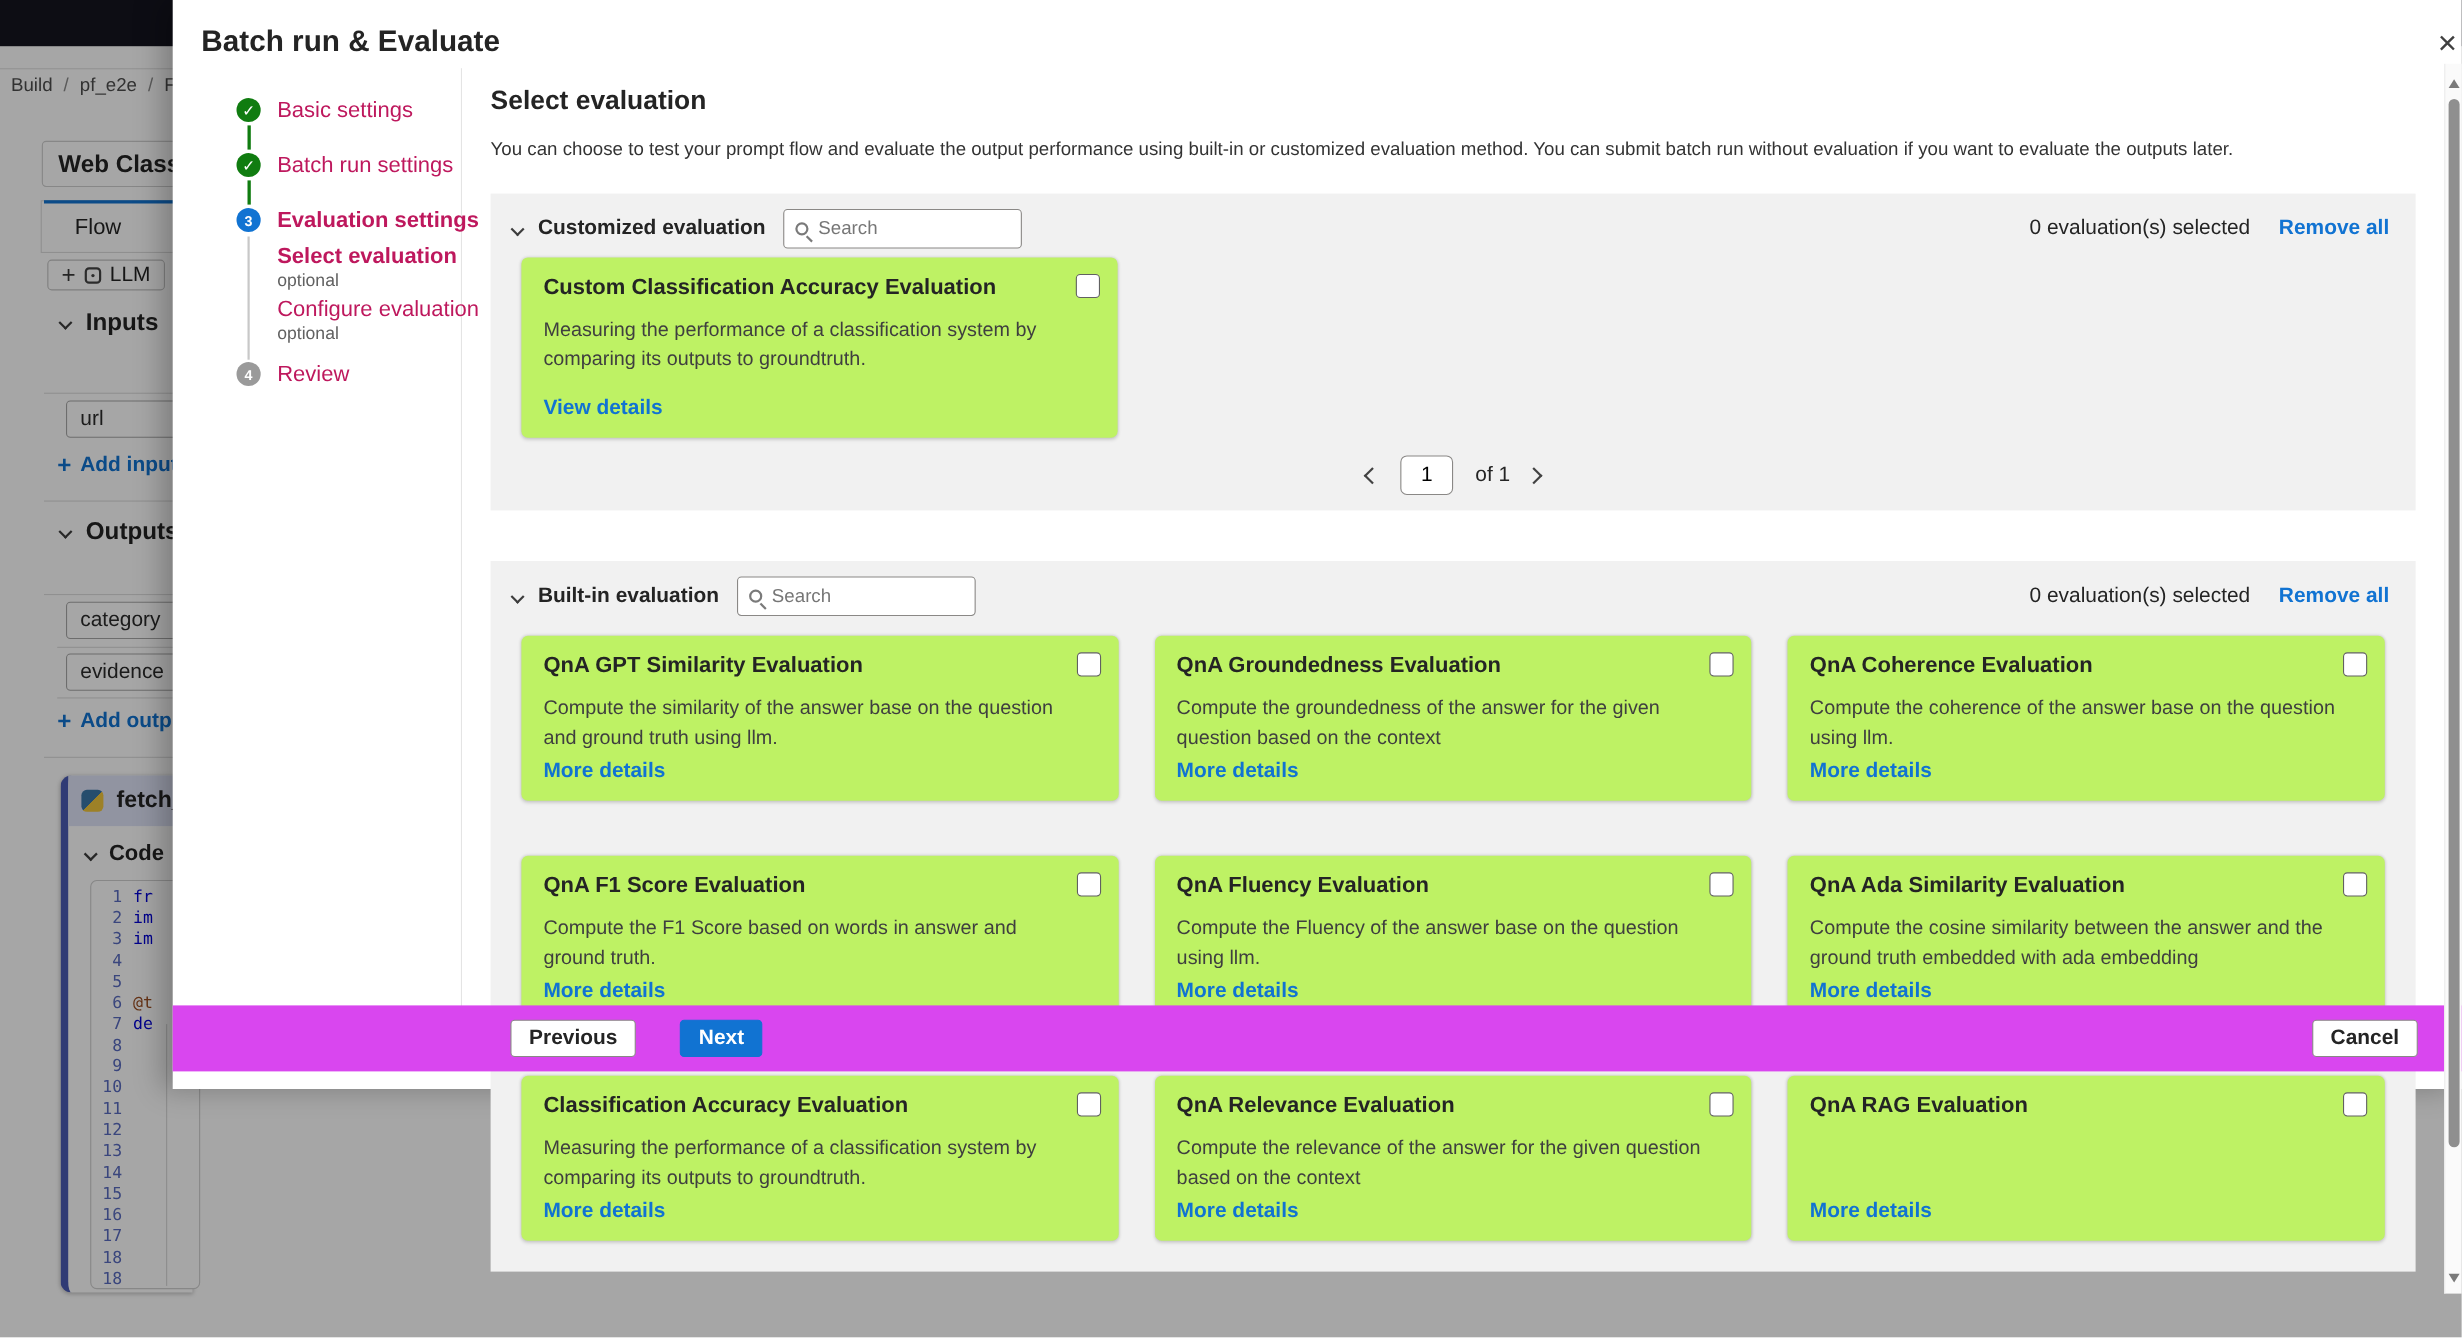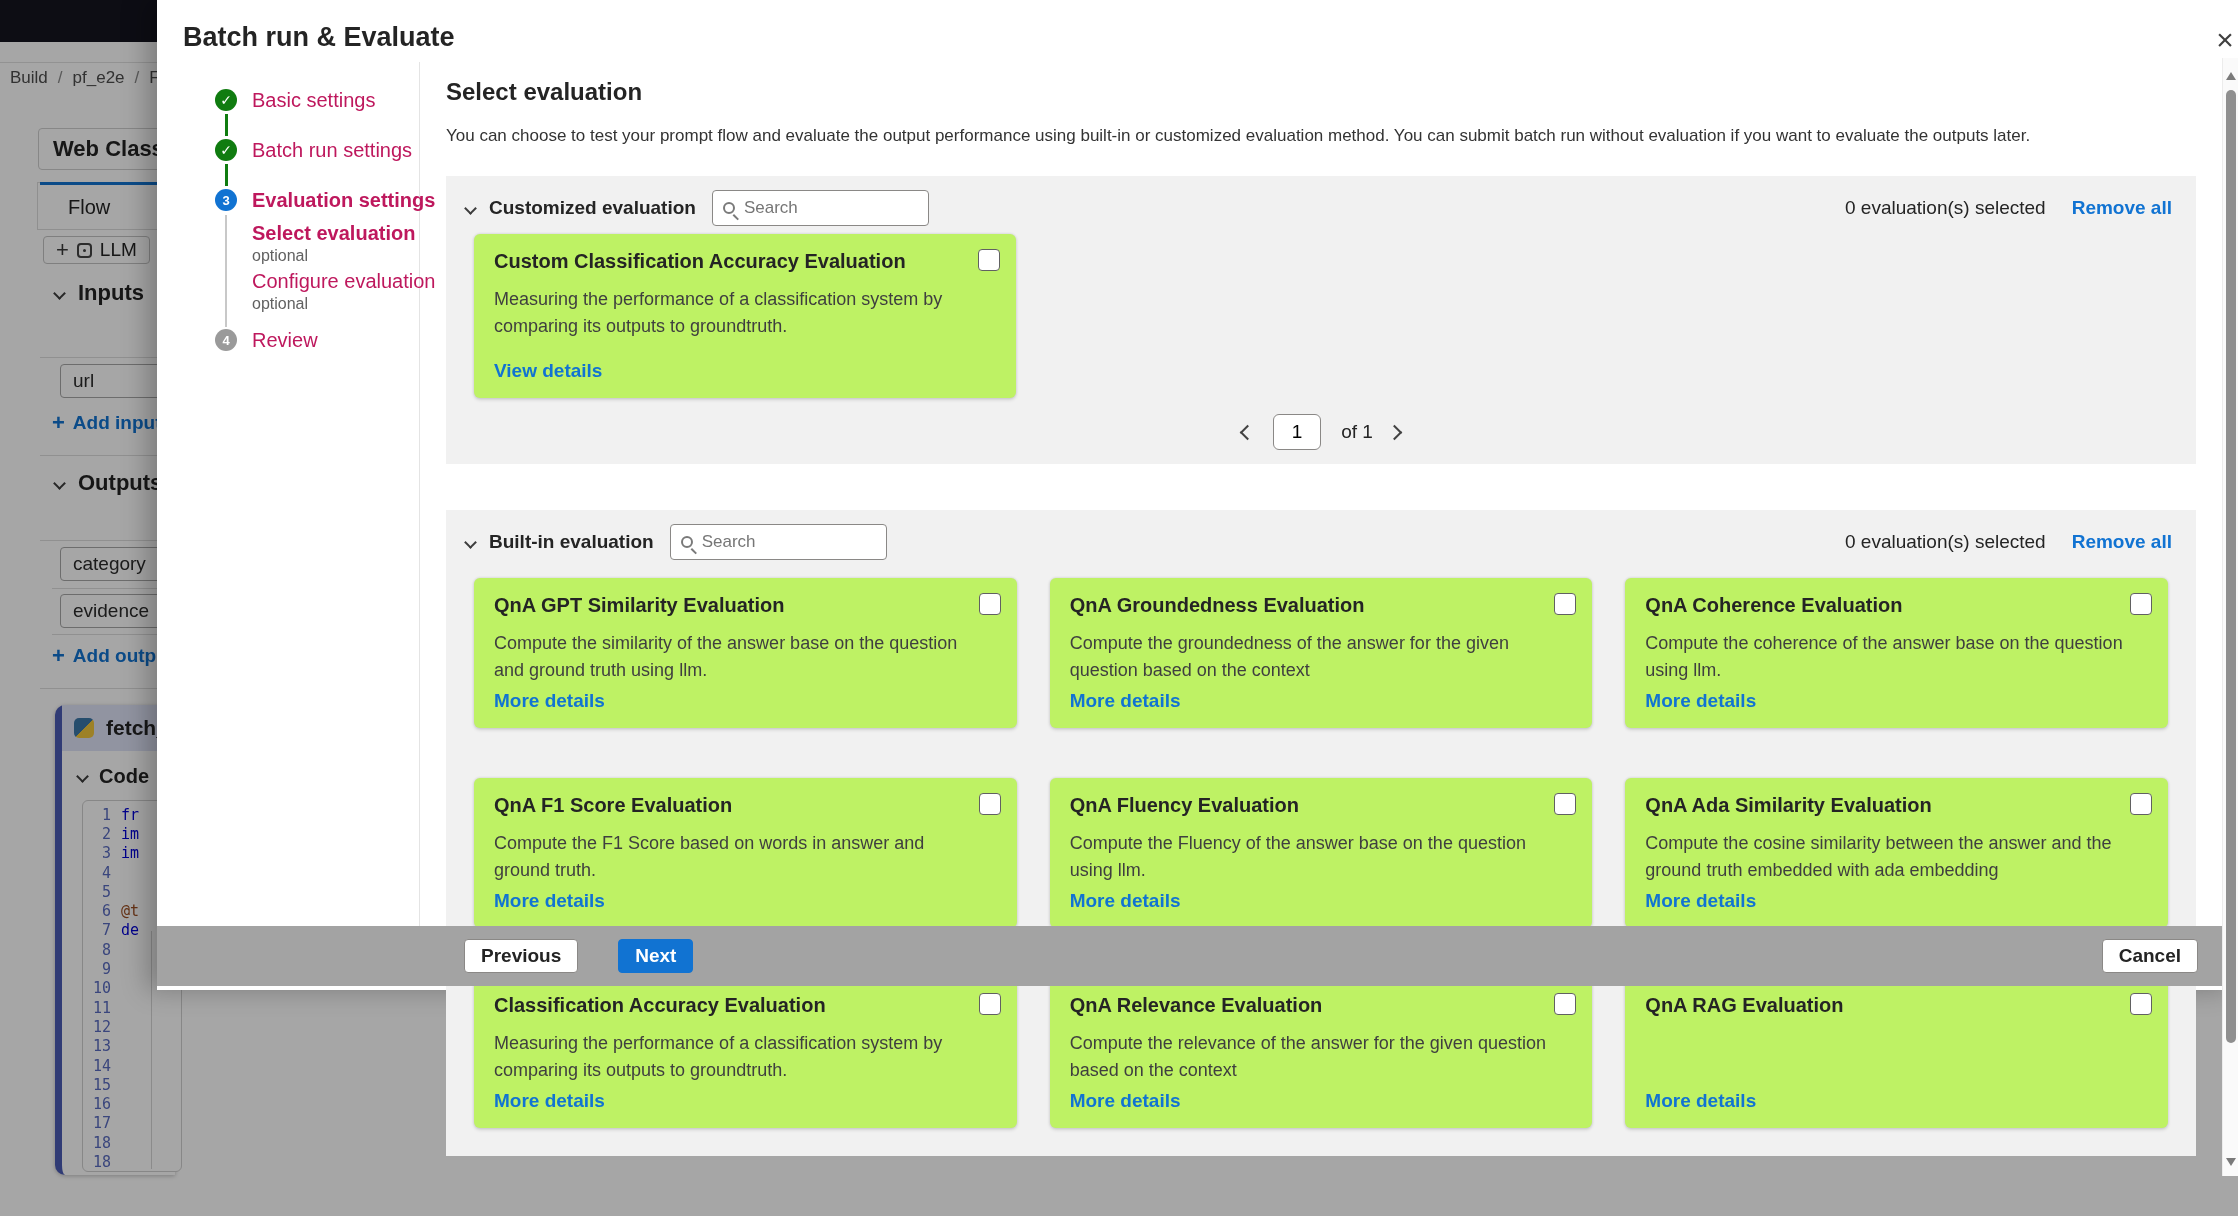--- a/index.html
+++ b/index.html
@@ -91,21 +91,21 @@
   .pg-chev { width:11px; height:11px; border-right:2px solid #424242; border-bottom:2px solid #424242; cursor:pointer; }
   .pg-chev.left { transform:rotate(135deg); }
   .pg-chev.right { transform:rotate(-45deg); }
   .pg-input { width:48px; height:36px; border:1px solid #8a8886; border-radius:6px; text-align:center; font-size:19px; font-family:inherit; margin:0 4px; }
   .pg-of { color:#242424; }
 
   .grid { position:absolute; left:28px; right:28px; top:68px; display:grid; grid-template-columns:repeat(3,1fr); column-gap:33px; row-gap:50px; }
   .grid .card { height:150px; }
 
   
-  .footer { position:absolute; left:0; bottom:4px; width:100%; height:60px; background:#a3a3a3; }
+  .footer { position:absolute; left:0; bottom:16px; width:100%; height:60px; background:#d946ef; }
   .fbtns { position:absolute; left:307px; top:13px; display:flex; gap:40px; }
   .btn { height:34px; padding:0 16px; border:1px solid #8a8886; border-radius:4px; background:#fff; font-size:19px; font-weight:700; color:#242424; font-family:inherit; cursor:pointer; }
   .btn.primary { background:#1173d2; border-color:#1173d2; color:#fff; }
   .btn-cancel { position:absolute; right:40px; top:13px; }
 
   
   .sbar { position:absolute; left:2065px; top:58px; width:16px; height:1118px; background:#fafafa; border-left:1px solid #ececec; }
   .sb-up, .sb-down { position:absolute; left:3px; width:0; height:0; border-left:5px solid transparent; border-right:5px solid transparent; }
   .sb-up { top:14px; border-bottom:8px solid #7a7a7a; }
   .sb-down { bottom:10px; border-top:8px solid #7a7a7a; }

